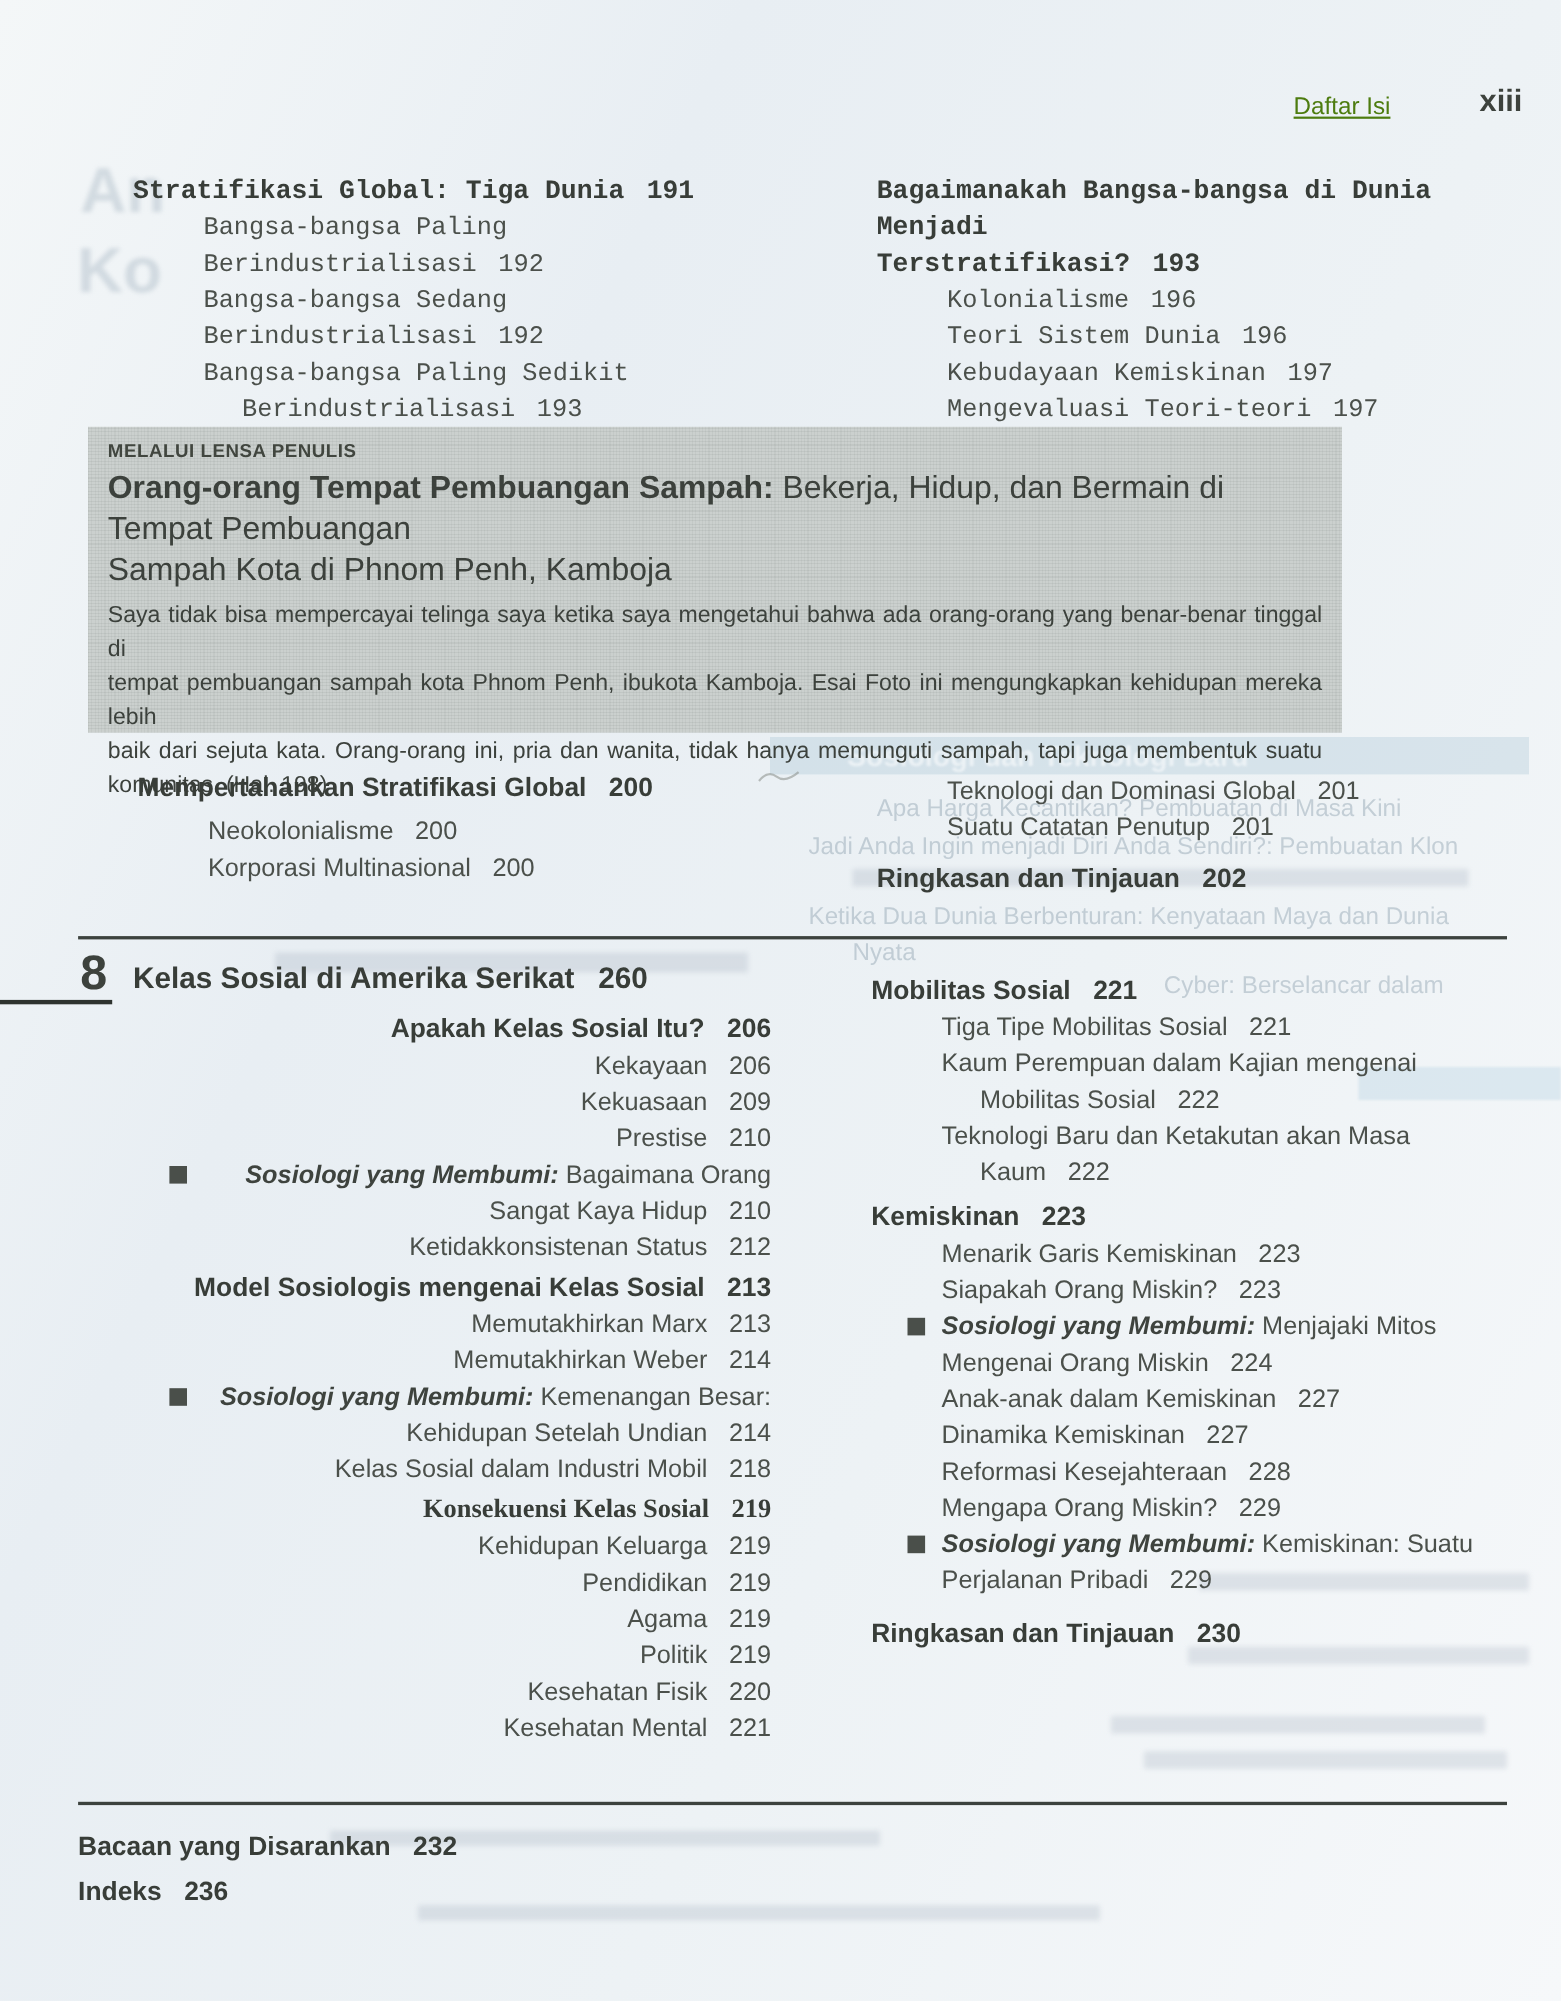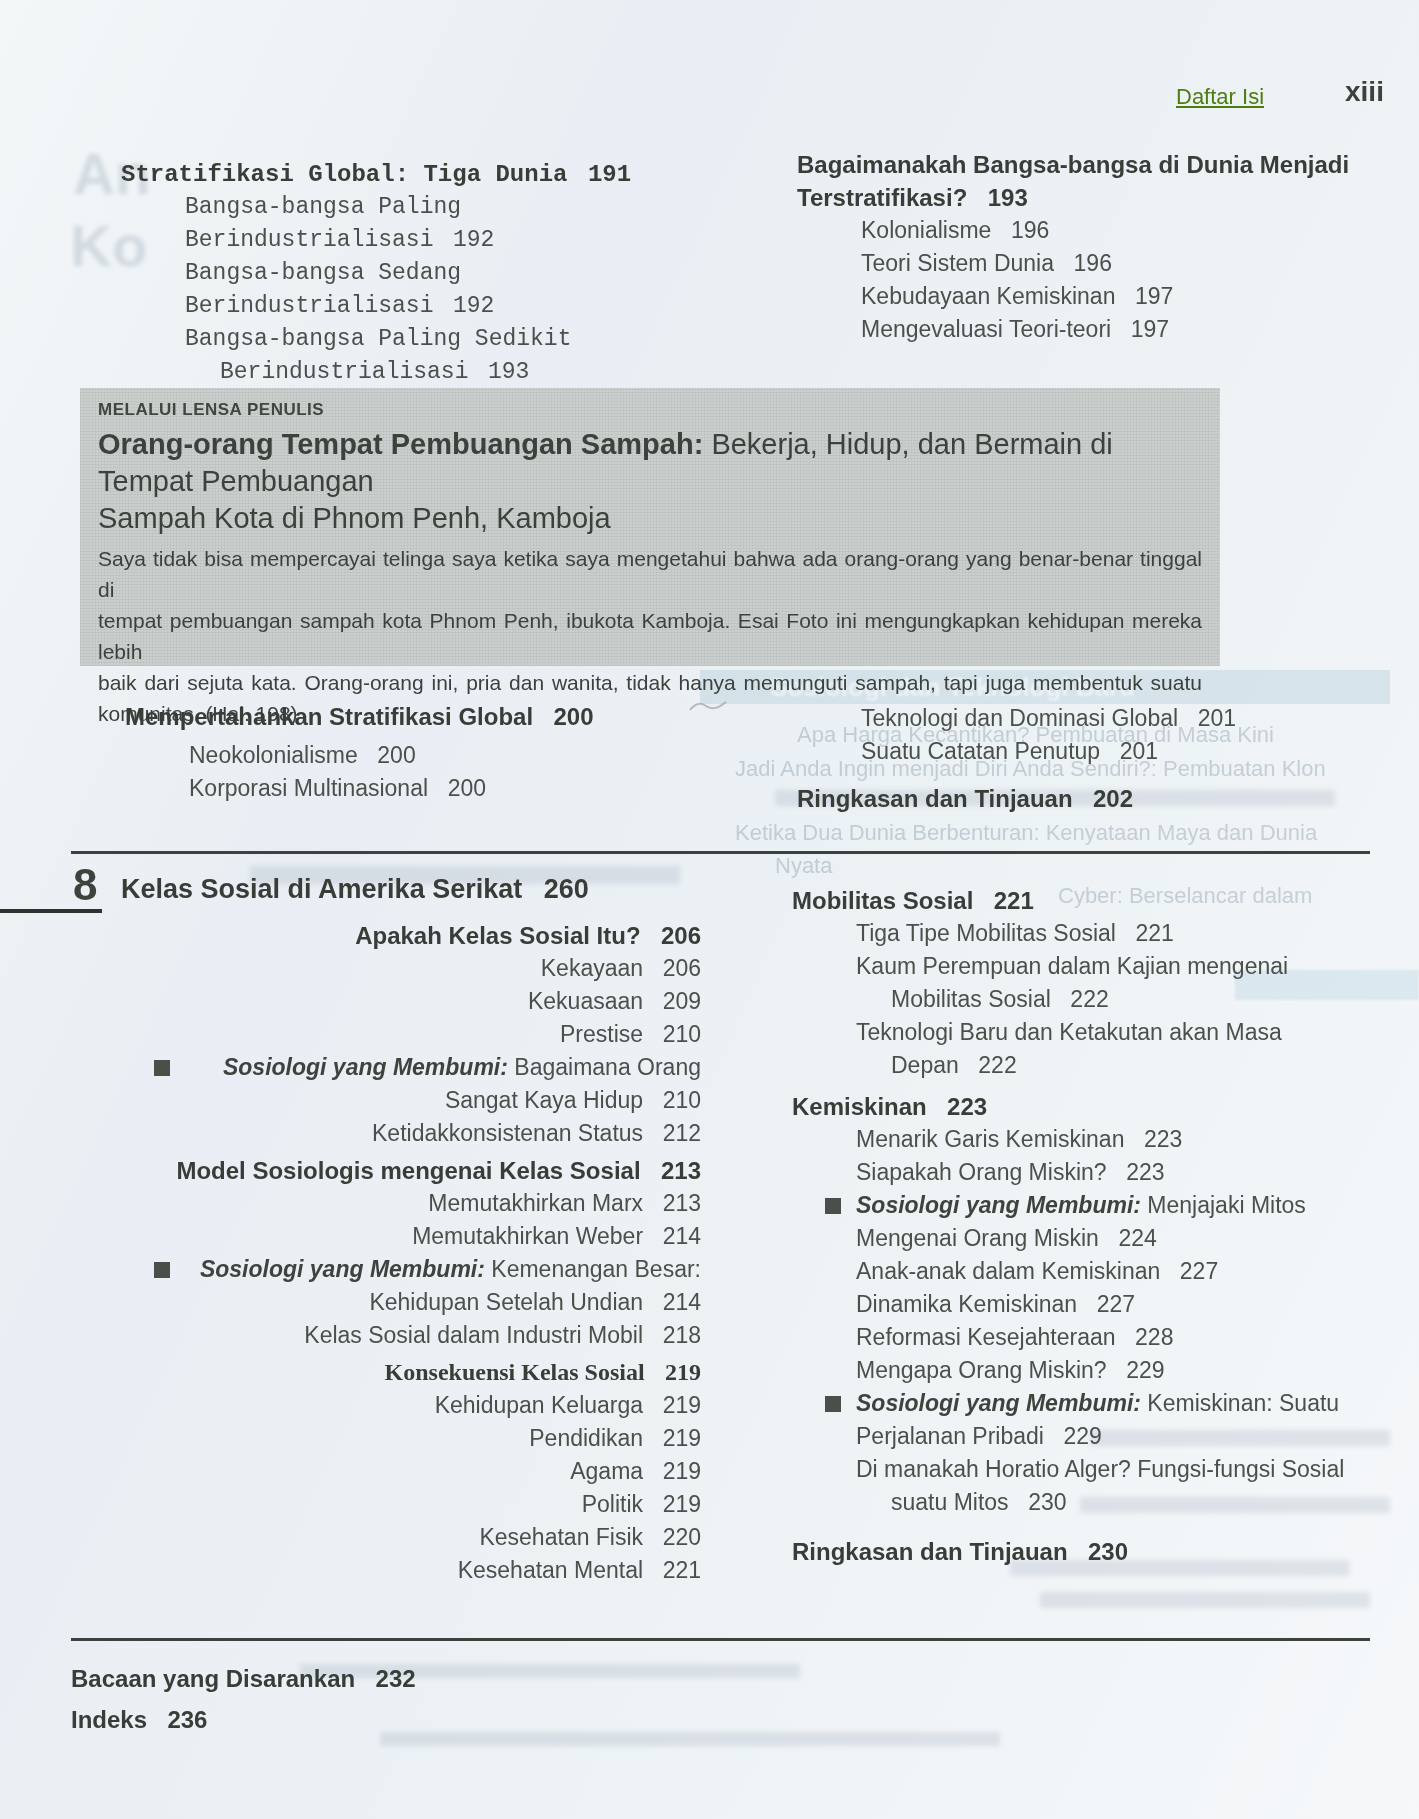--- a/index.html
+++ b/index.html
@@ -101,21 +101,21 @@
         <div class="tline"><span class="txt">Bangsa-bangsa Paling Berindustrialisasi</span><span class="pg">192</span></div>
       </div>
       <div class="row row-s">
         <div class="tline"><span class="txt">Bangsa-bangsa Sedang Berindustrialisasi</span><span class="pg">192</span></div>
       </div>
       <div class="row row-s">
         <div class="tline"><span class="txt">Bangsa-bangsa Paling Sedikit</span></div>
         <div class="tline cont"><span class="txt">Berindustrialisasi</span><span class="pg">193</span></div>
       </div>
     </div>
-  <div class="toc-col" style="left:797px;top:148px;width:600px;">
+  <div class="toc-col" style="left:797px;top:158px;width:600px;font-family:Liberation Mono, monospace;">
       <div class="row row-h">
         <div class="tline"><span class="txt">Bagaimanakah Bangsa-bangsa di Dunia Menjadi</span></div>
         <div class="tline cont"><span class="txt">Terstratifikasi?</span><span class="pg">193</span></div>
       </div>
       <div class="row row-s">
         <div class="tline"><span class="txt">Kolonialisme</span><span class="pg">196</span></div>
       </div>
       <div class="row row-s">
         <div class="tline"><span class="txt">Teori Sistem Dunia</span><span class="pg">196</span></div>
       </div>
@@ -235,21 +235,21 @@
       </div>
       <div class="row row-s">
         <div class="tline"><span class="txt">Tiga Tipe Mobilitas Sosial</span><span class="pg">221</span></div>
       </div>
       <div class="row row-s">
         <div class="tline"><span class="txt">Kaum Perempuan dalam Kajian mengenai</span></div>
         <div class="tline cont"><span class="txt">Mobilitas Sosial</span><span class="pg">222</span></div>
       </div>
       <div class="row row-s">
         <div class="tline"><span class="txt">Teknologi Baru dan Ketakutan akan Masa</span></div>
-        <div class="tline cont"><span class="txt">Depan</span><span class="pg">222</span></div>
+        <div class="tline cont"><span class="txt">Kaum</span><span class="pg">222</span></div>
       </div>
       <div class="row row-h" style="margin-top: 8px;">
         <div class="tline"><span class="txt">Kemiskinan</span><span class="pg">223</span></div>
       </div>
       <div class="row row-s">
         <div class="tline"><span class="txt">Menarik Garis Kemiskinan</span><span class="pg">223</span></div>
       </div>
       <div class="row row-s">
         <div class="tline"><span class="txt">Siapakah Orang Miskin?</span><span class="pg">223</span></div>
       </div>
@@ -266,24 +266,20 @@
       <div class="row row-s">
         <div class="tline"><span class="txt">Reformasi Kesejahteraan</span><span class="pg">228</span></div>
       </div>
       <div class="row row-s">
         <div class="tline"><span class="txt">Mengapa Orang Miskin?</span><span class="pg">229</span></div>
       </div>
       <div class="row row-b">
         <div class="tline"><span class="bullet-sq"></span><span class="lead">Sosiologi yang Membumi:</span><span class="txt"> Kemiskinan: Suatu</span></div>
         <div class="tline cont"><span class="txt">Perjalanan Pribadi</span><span class="pg">229</span></div>
       </div>
-      <div class="row row-s">
-        <div class="tline"><span class="txt">Di manakah Horatio Alger? Fungsi-fungsi Sosial</span></div>
-        <div class="tline cont"><span class="txt">suatu Mitos</span><span class="pg">230</span></div>
-      </div>
       <div class="row row-h" style="margin-top: 16px;">
         <div class="tline"><span class="txt">Ringkasan dan Tinjauan</span><span class="pg">230</span></div>
       </div>
     </div>
 
   <div class="rule rule-2"></div>
   <div class="backmatter toc-col" style="position:absolute;left:71px;top:1658px;width:700px;font-size:25px;line-height:41px;">
       <div class="row row-h">
         <div class="tline"><span class="txt">Bacaan yang Disarankan</span><span class="pg">232</span></div>
       </div>

